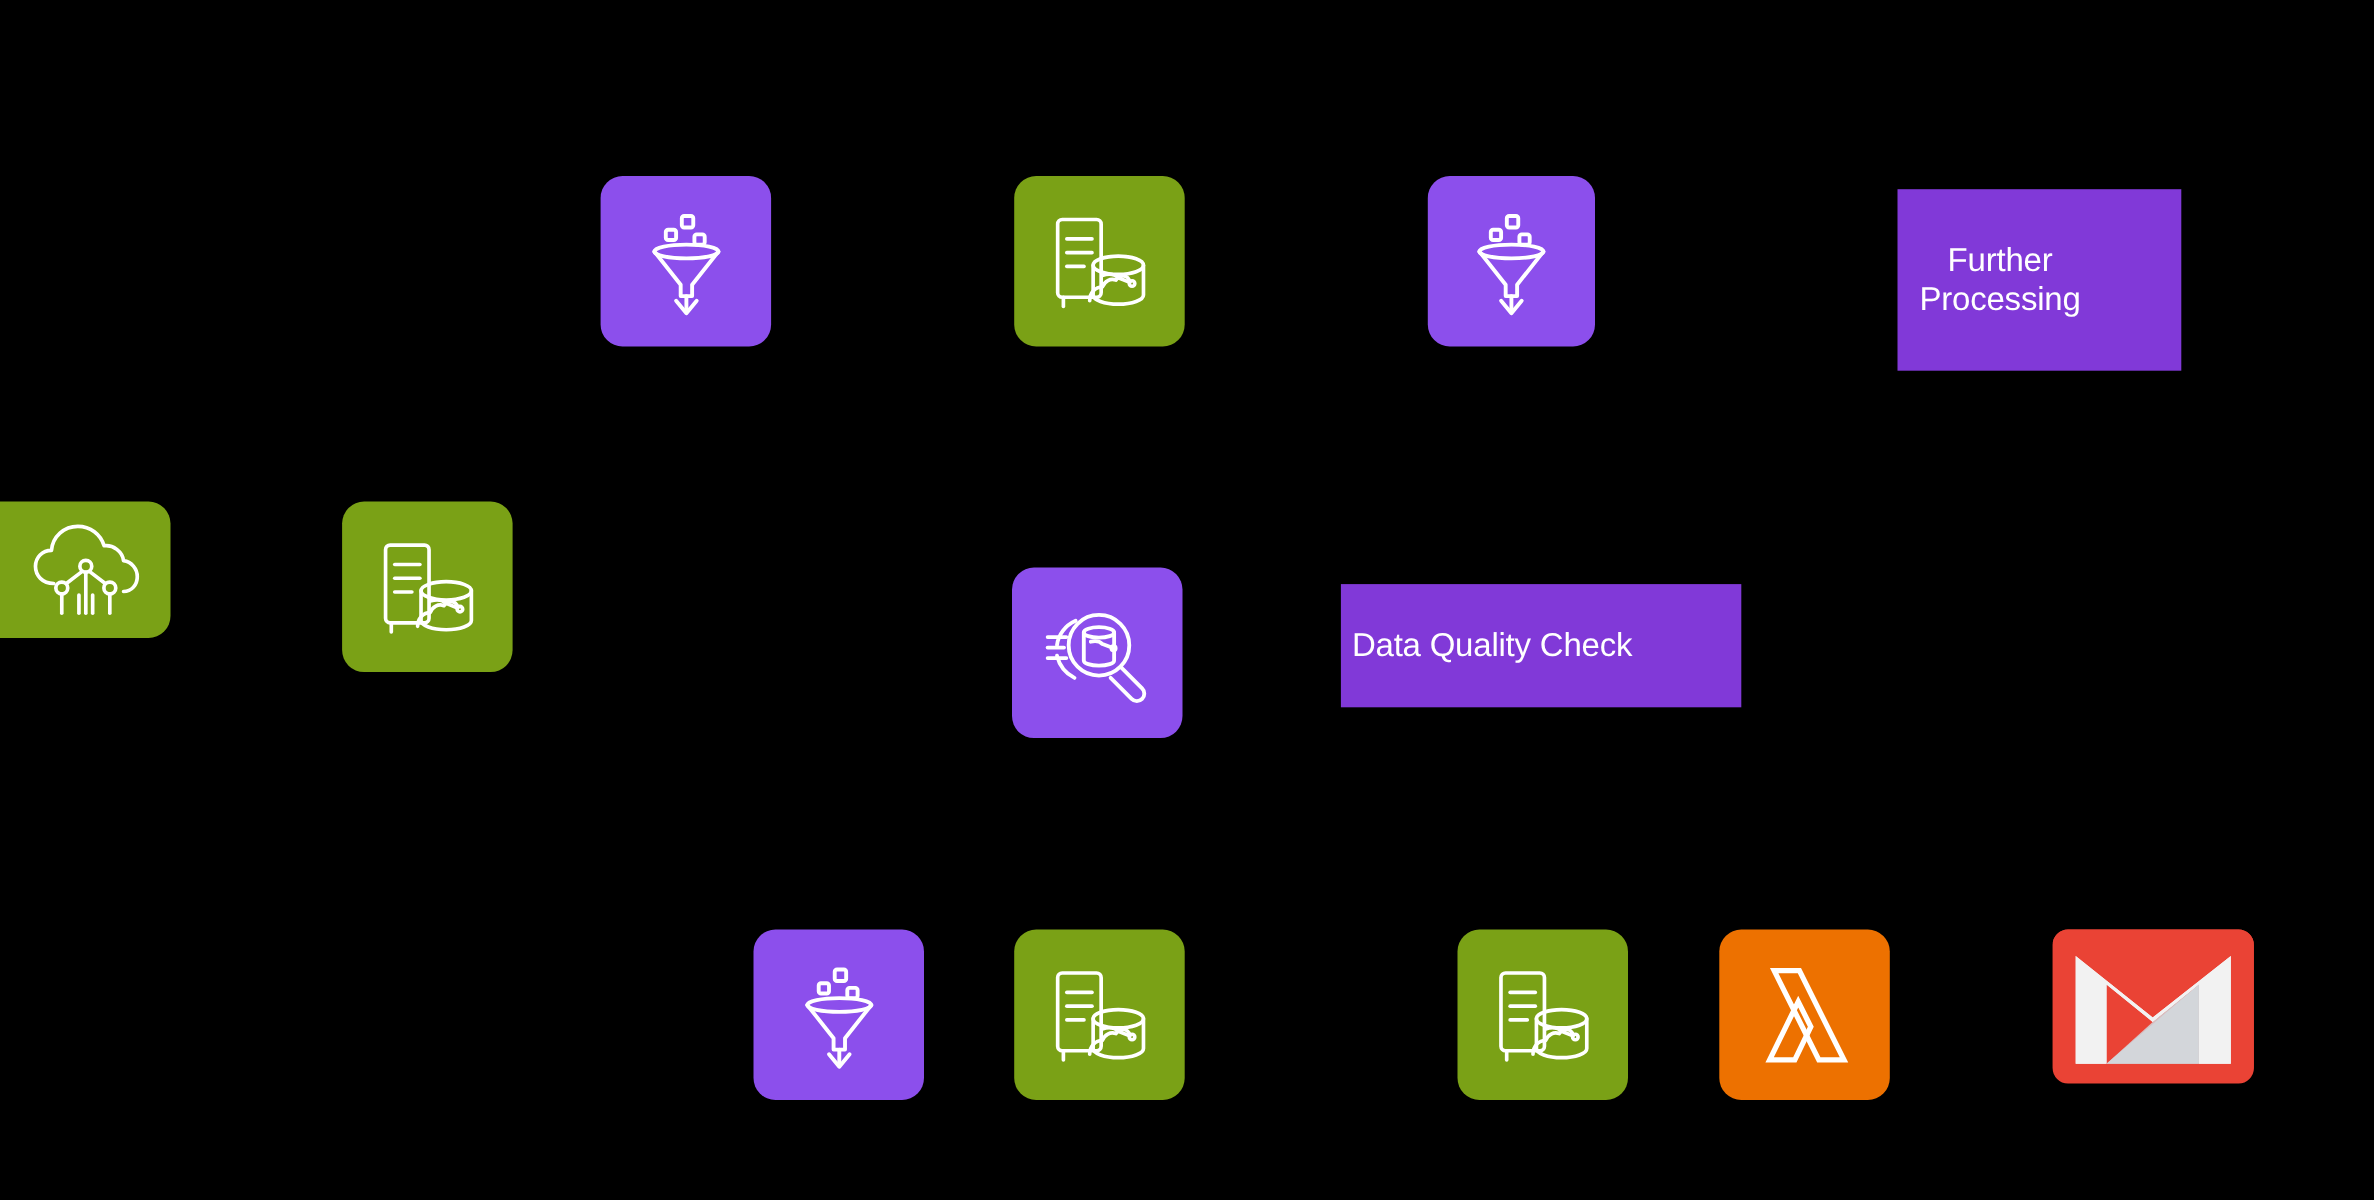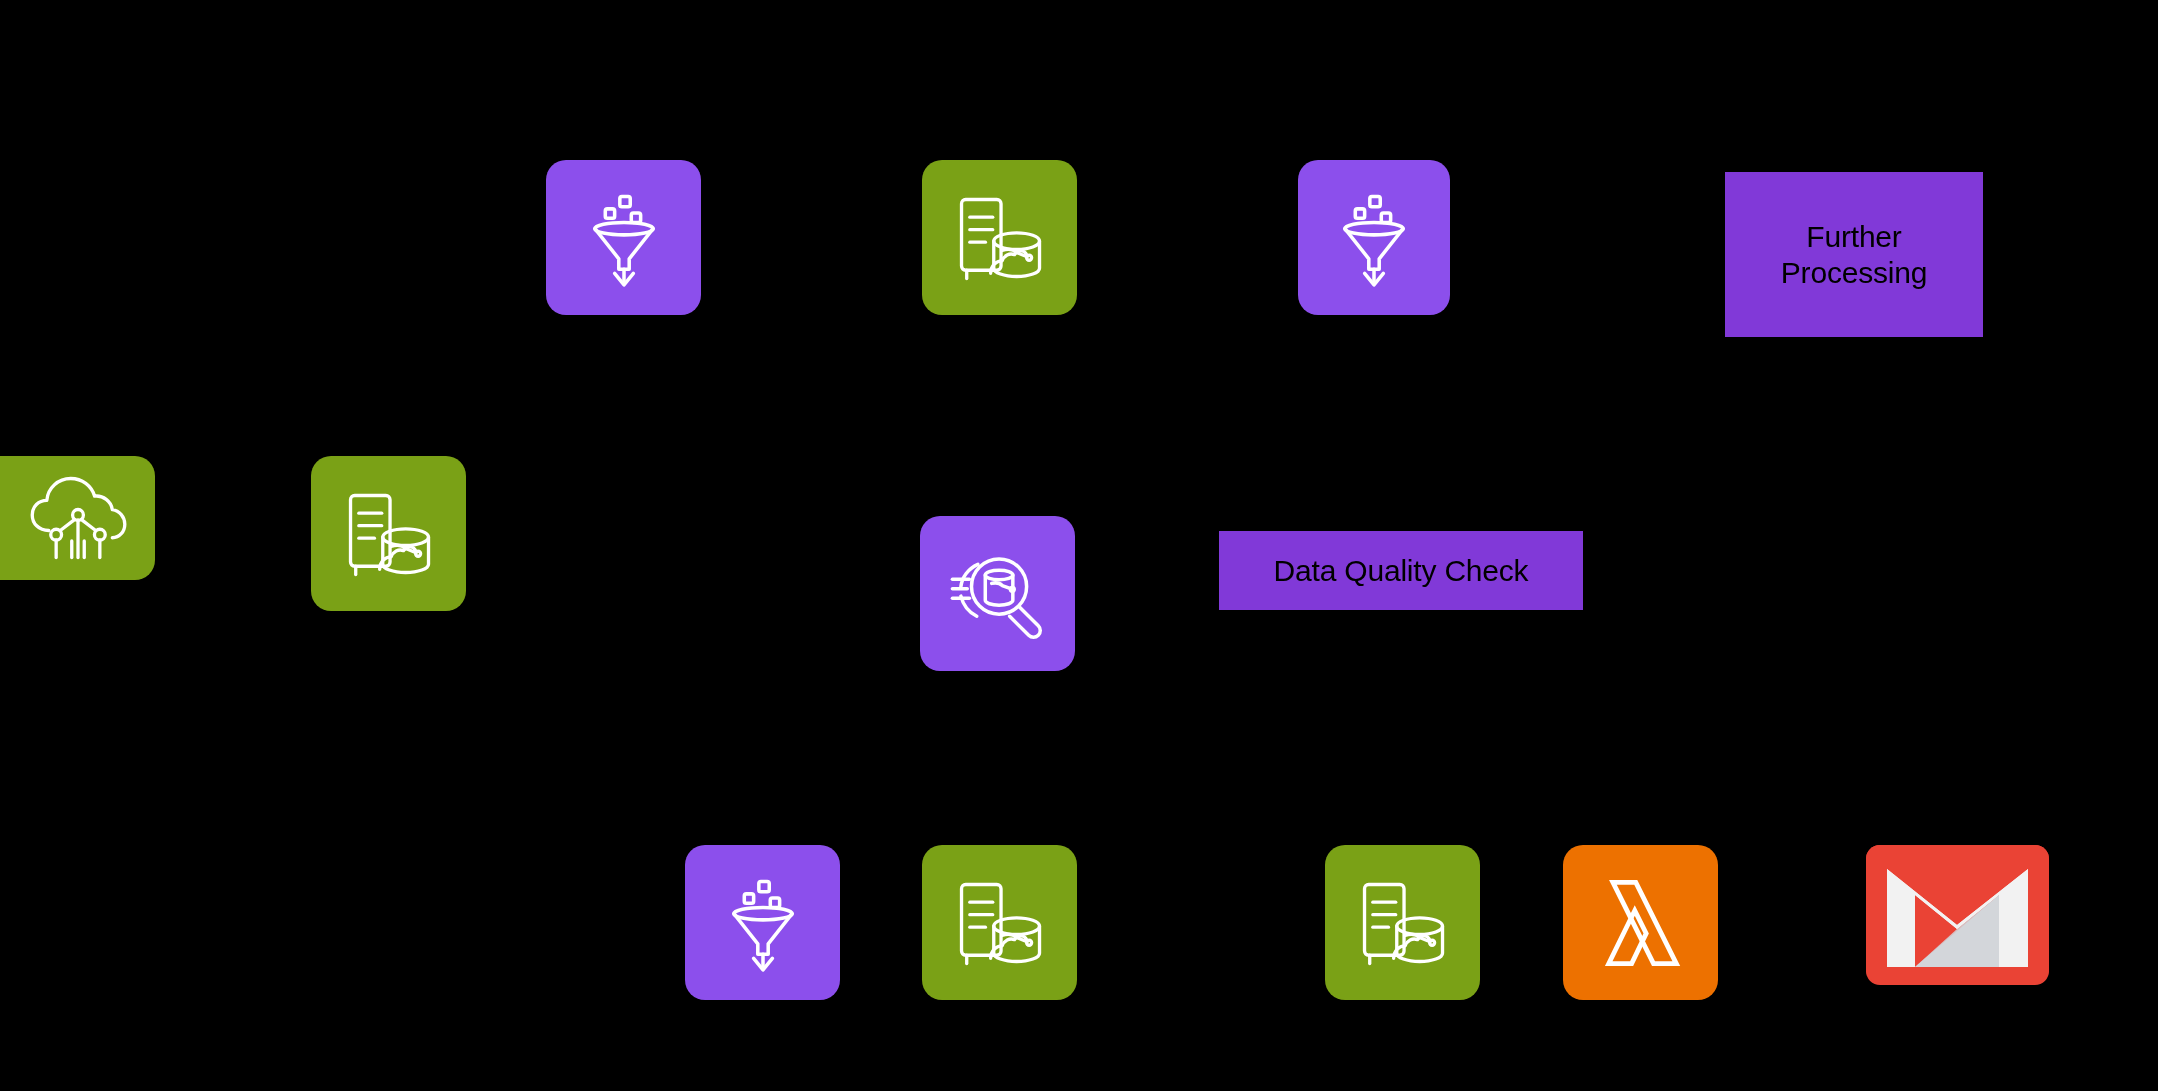--- a/index.html
+++ b/index.html
@@ -25,23 +25,22 @@
     align-items: center;
     justify-content: center;
     border-radius: 20px;
   }
   .icon-tile svg {
     display: block;
   }
   .label-box {
     display: flex;
     align-items: center;
-    justify-content: center;
     text-align: center;
-    color: #000000;
+    color: #ffffff;
     line-height: 1.18;
     letter-spacing: -0.2px;
   }
   .label-box span {
     display: block;
     padding: 0 10px;
   }
   .gmail-tile {
     border-radius: 14px;
     overflow: hidden;
@@ -155,21 +154,21 @@
         <path d="M7 54 L23 54"></path>
         <ellipse cx="51" cy="32" rx="13" ry="4.5"></ellipse>
         <path d="M38 32 L38 56 C38 58.5 43.8 60.5 51 60.5 C58.2 60.5 64 58.5 64 56 L64 32"></path>
         <path d="M44 40 C48 39 52 40 54 42 L62 45"></path>
         <circle cx="63.5" cy="45.6" r="1.8"></circle>
         <path d="M70 62 L88 80 C90.5 82.5 90.5 86.5 88 89 C85.5 91.5 81.5 91.5 79 89 L61 71"></path>
       </svg>
     </span>
   </div>
 
-  <div class="node label-box" style="left:1219px; top:531px; width:364px; height:79px; background:#8139D8; font-size:30px;">
+  <div class="node label-box" style="left:1219px; top:531px; width:364px; height:112px; background:#8139D8; font-size:30px;">
     <span>Data Quality Check</span>
   </div>
 
   <div class="node icon-tile" style="left:685px; top:845px; width:155px; height:155px; background:#8C4FEC;">
     <span>
       <svg width="104" height="104" viewBox="0 0 100 100" fill="none" stroke="#ffffff" stroke-width="3.4" stroke-linecap="round" stroke-linejoin="round">
         <rect x="46" y="10" width="10" height="10" rx="2"></rect>
         <rect x="32" y="22" width="9" height="9" rx="2"></rect>
         <rect x="57" y="26" width="9" height="9" rx="2"></rect>
         <ellipse cx="50" cy="41" rx="28" ry="6"></ellipse>

